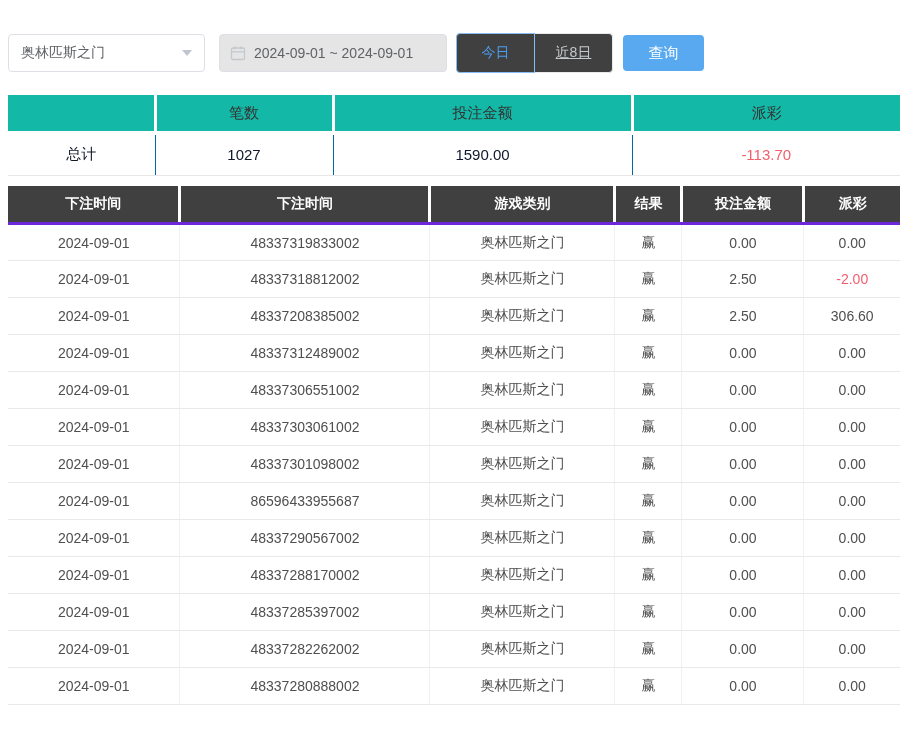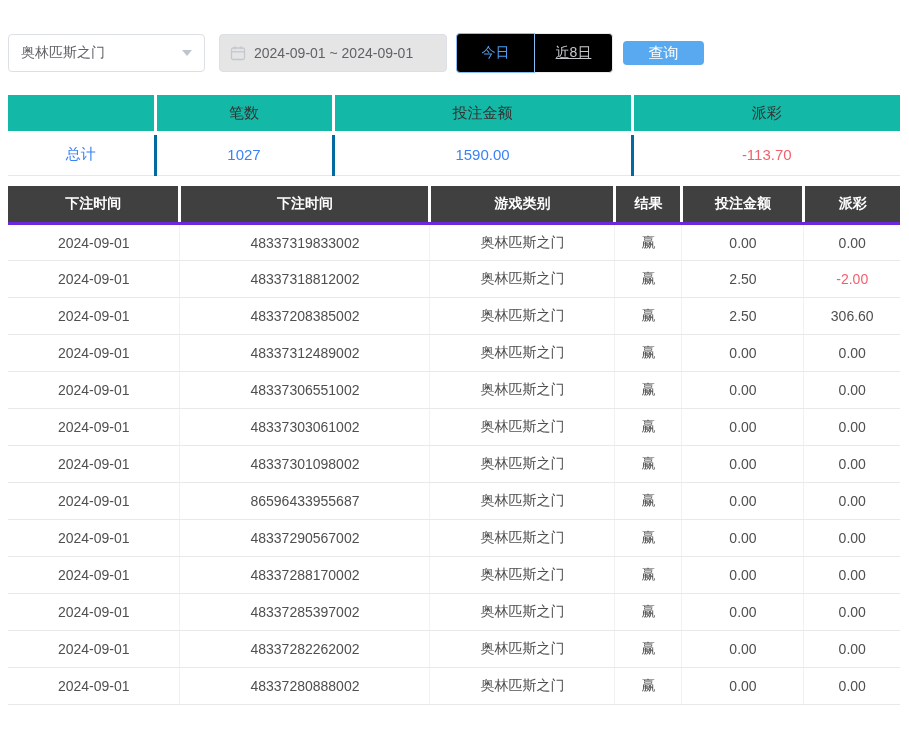--- a/index.html
+++ b/index.html
@@ -20,44 +20,44 @@
     padding: 0 12px; font-size: 14px; color: #606266; background: #fff; cursor: pointer;
   }
   .caret-down { width: 0; height: 0; border-left: 5px solid transparent; border-right: 5px solid transparent; border-top: 6px solid #bfc5cf; }
   .date-box {
     width: 228px; height: 38px; border: 1px solid #dcdfe6; border-radius: 4px;
     display: flex; align-items: center; gap: 8px;
     padding: 0 10px; font-size: 14px; color: #606266; background: #e5e5e5; margin-left: 14px; cursor: pointer;
   }
   .btn-group { display: flex; margin-left: 9px; }
   .seg-btn {
-    width: 79px; height: 40px; background: #000000; border: 1px solid #e8eaec;
+    width: 79px; height: 40px; background: #404040; border: 1px solid #e8eaec;
     color: #c6c9cc; font-size: 14px; cursor: pointer; margin-left: -1px; position: relative;
     font-family: inherit;
   }
   .seg-btn:first-child { border-radius: 4px 0 0 4px; margin-left: 0; }
   .seg-btn:last-child { border-radius: 0 4px 4px 0; text-decoration: underline; }
   .seg-btn.active { color: #4d9ef1; border-color: #85bdf4; z-index: 1; }
   .search-btn {
-    width: 81px; height: 24px; margin-left: 10px; background: #59a9f1; color: #fff;
+    width: 81px; height: 36px; margin-left: 10px; background: #59a9f1; color: #fff;
     border: none; border-radius: 4px; font-size: 15px; cursor: pointer; font-family: inherit;
   }
 
   
   table { border-collapse: collapse; width: 892px; table-layout: fixed; }
   th, td { text-align: center; overflow: hidden; }
 
   
   .summary-table { margin-top: 22px; font-size: 15px; }
   .summary-table th {
     background: #14b8a6; height: 38px; font-weight: 400; color: #333;
     border-right: 3px solid #fff; border-bottom: 4px solid #fff;
   }
   .summary-table th:last-child { border-right: none; }
-  .summary-table td { height: 42px; color: #3b82f6; border-bottom: 1px solid #e7e7e7; border-right: 3px solid #0369a1; background: #fff; }
+  .summary-table td { height: 42px; color: #0f172a; border-bottom: 1px solid #e7e7e7; border-right: 1px solid #0369a1; background: #fff; }
   .summary-table td:last-child { border-right: none; }
   .summary-table col:nth-child(1) { width: 16.48%; }
   .summary-table col:nth-child(2) { width: 19.96%; }
   .summary-table col:nth-child(3) { width: 33.52%; }
   .summary-table col:nth-child(4) { width: 30.04%; }
 
   
   .detail-table { margin-top: 10px; font-size: 14px; }
   .detail-table th {
     background: #404040; color: #fff; font-weight: 700; height: 38px;

